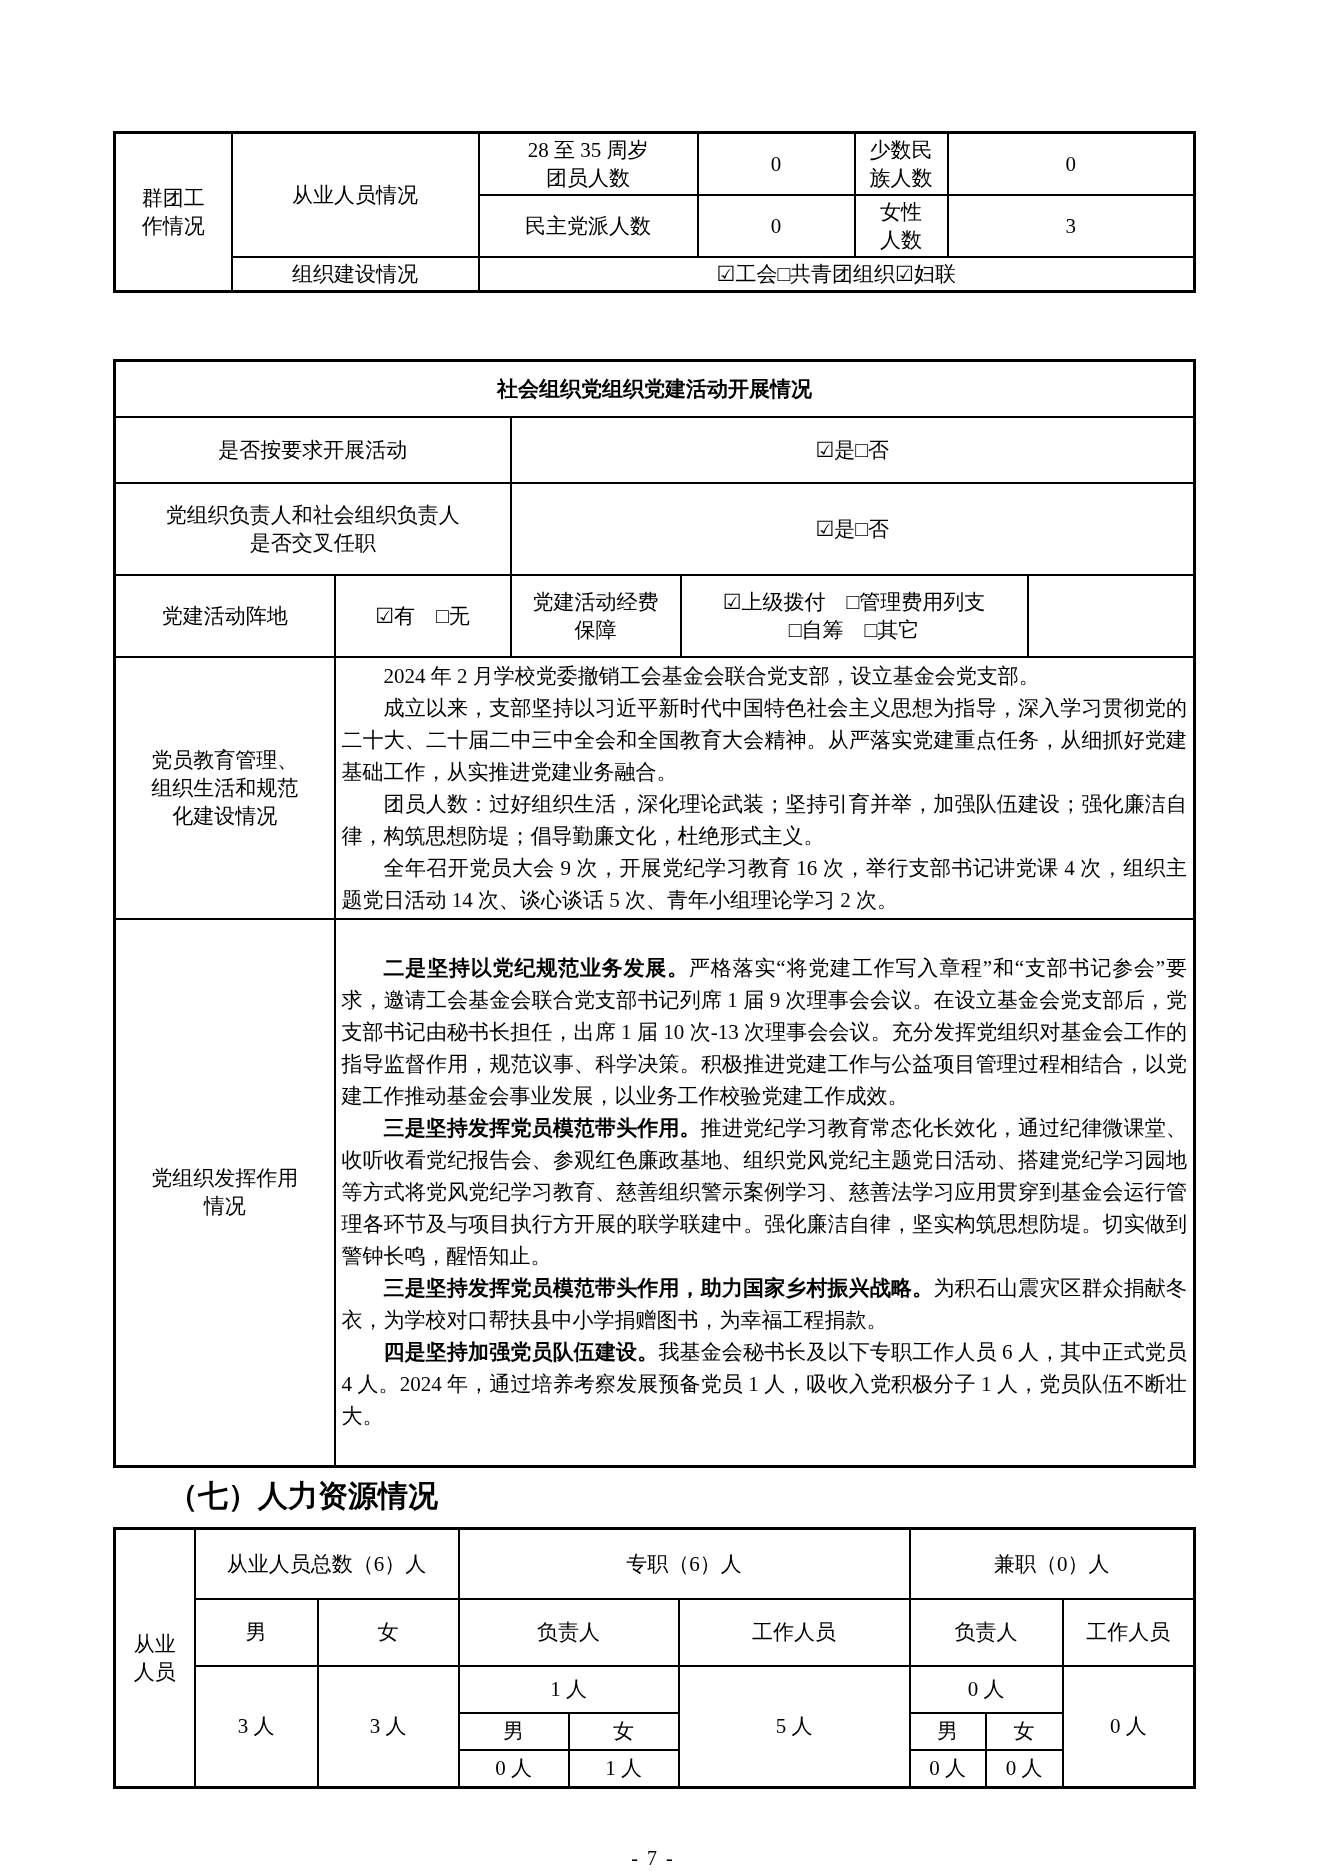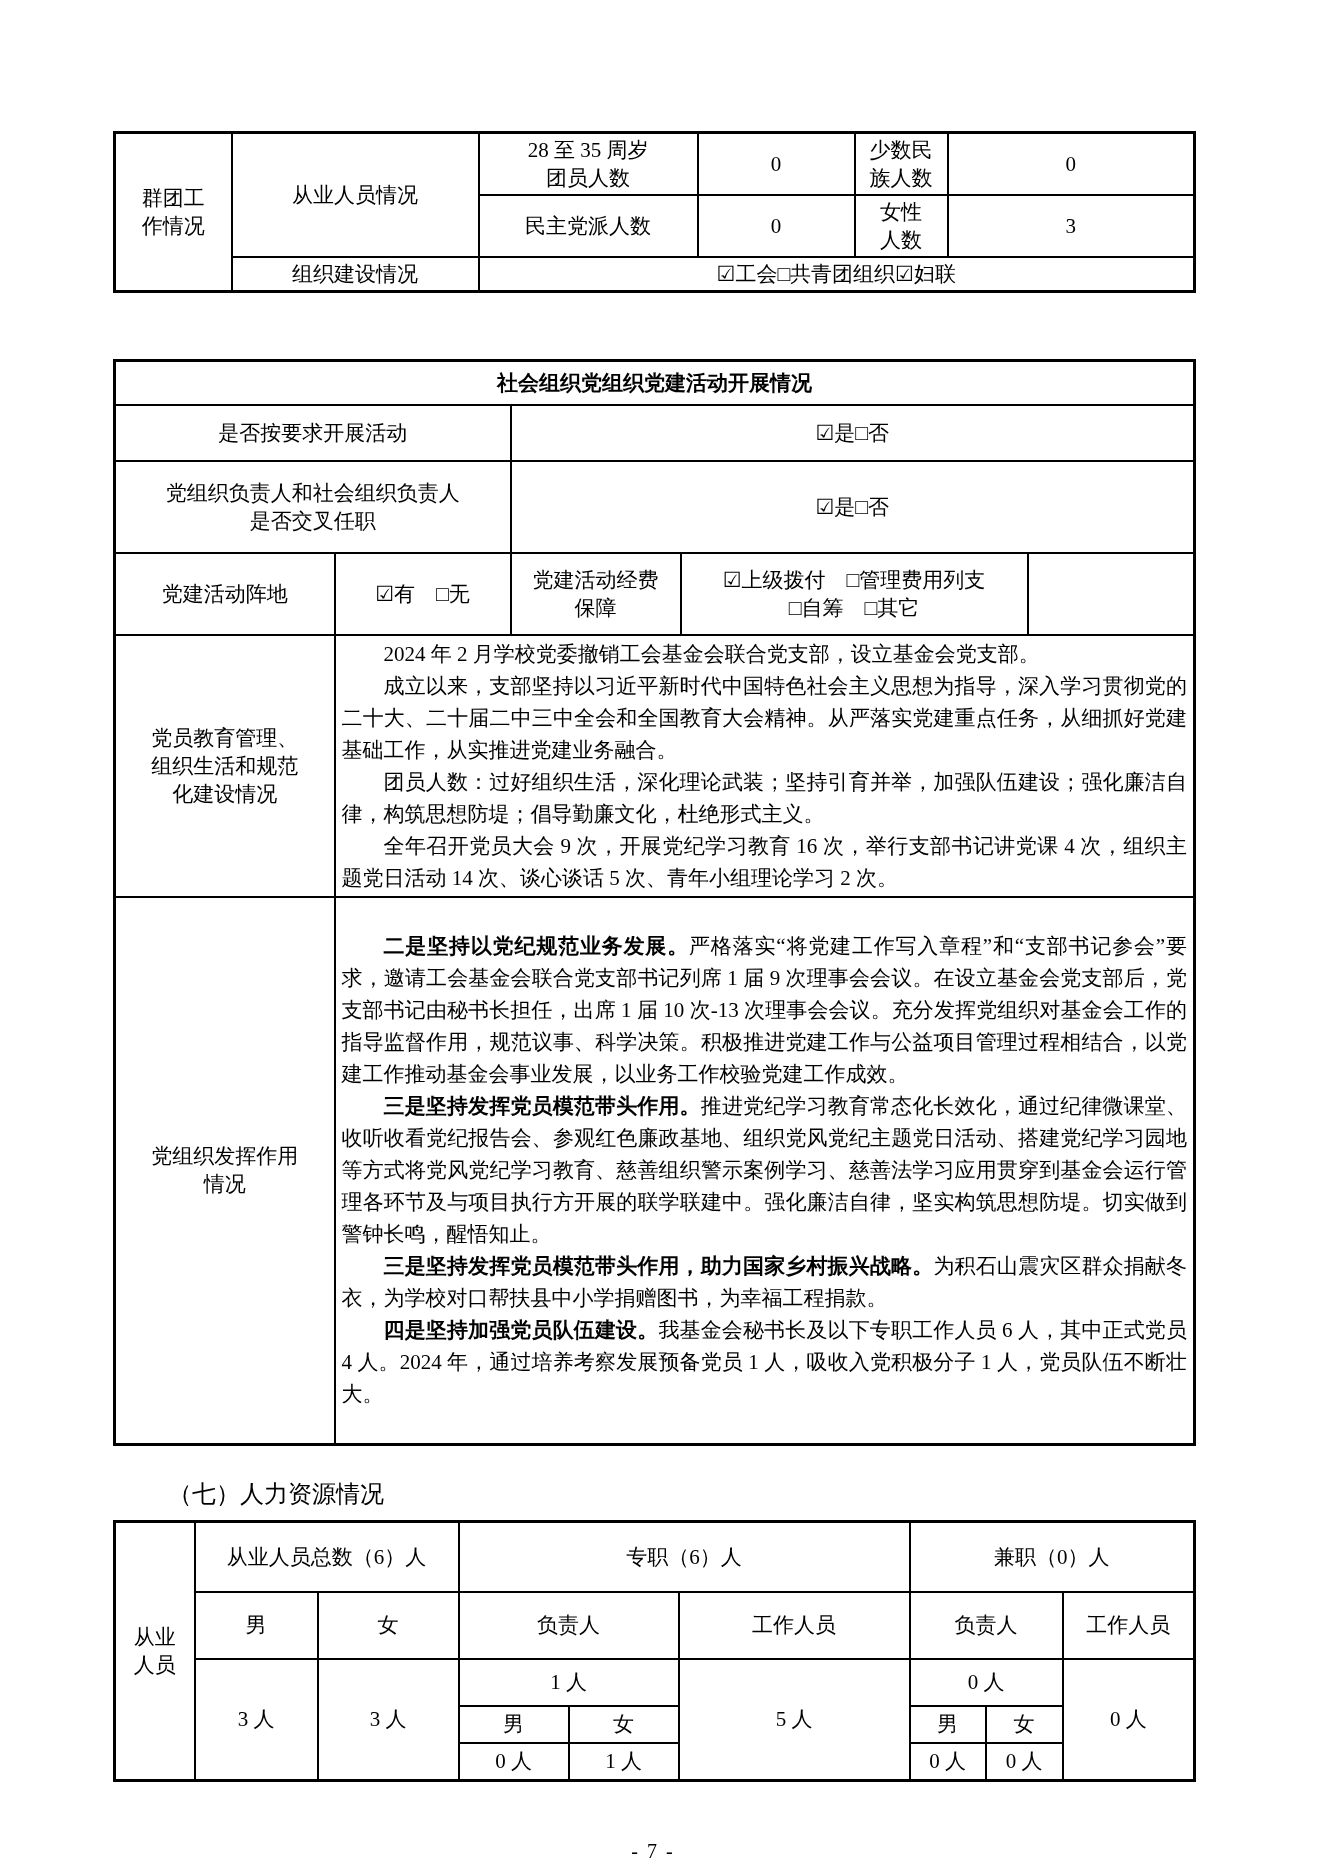--- a/index.html
+++ b/index.html
@@ -30,23 +30,23 @@
   .para-cell { padding: 4px 12px 4px 10px; vertical-align: top; }
   .para {
     text-indent: 2em;
     line-height: 32px;
     text-align: justify;
     font-size: 21px;
   }
   .para b { font-weight: bold; }
   .num { font-size: 22px; }
   .sec-heading {
-    font-weight: normal;
-    font-size: 24px;
-    margin: 32px 0 10px 55px;
+    font-weight: bold;
+    font-size: 30px;
+    margin: 8px 0 10px 55px;
   }
   .gap-lg { height: 66px; }
   .footer {
     margin-top: 58px;
     text-align: center;
     font-size: 20px;
     letter-spacing: 2px;
   }
 </style>
 </head>
@@ -93,24 +93,24 @@
 
   <table class="doc-table">
     <colgroup>
       <col style="width:220px">
         <col style="width:176px">
         <col style="width:170px">
       <col style="width:347px">
         <col style="width:167px">
     </colgroup>
     <tbody>
-        <tr style="height:44px">
+        <tr style="height:56px">
       <td colspan="5" class="center tbl-title">社会组织党组织党建活动开展情况</td>
     </tr>
-    <tr style="height:56px">
+    <tr style="height:66px">
       <td colspan="2" class="center">是否按要求开展活动</td>
       <td colspan="3" class="center">☑是□否</td>
     </tr>
     <tr style="height:92px">
       <td colspan="2" class="center pre">党组织负责人和社会组织负责人
 是否交叉任职</td>
       <td colspan="3" class="center">☑是□否</td>
     </tr>
     <tr style="height:82px">
       <td class="center">党建活动阵地</td>

